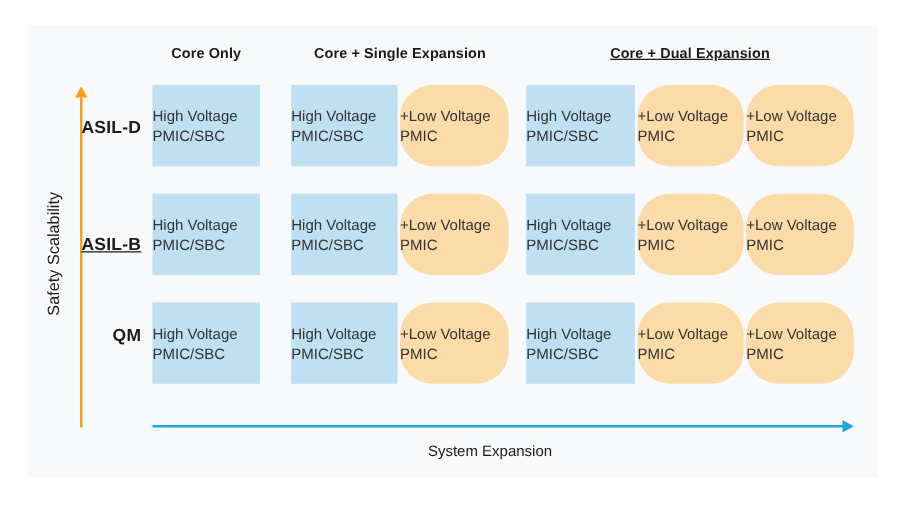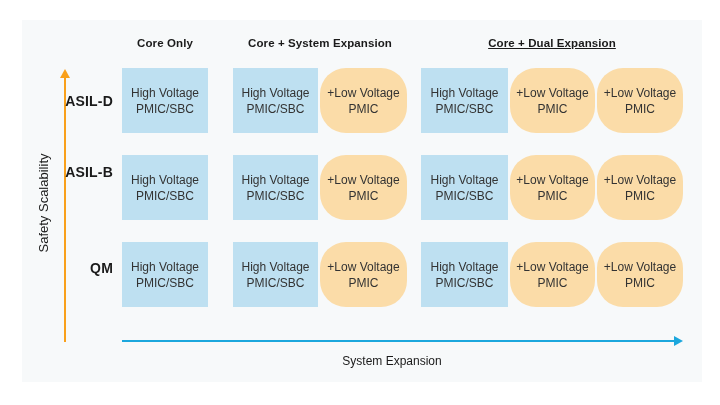--- a/index.html
+++ b/index.html
@@ -18,21 +18,20 @@
   }
   .col-header {
     position: absolute; top: 16px;
     font-size: 11.5px; font-weight: bold; line-height: 14px;
     color: var(--heading, #1a1a1a); text-align: center;
     letter-spacing: 0.1px;
   }
   .cell {
     position: absolute;
     display: flex; flex-direction: column; justify-content: center;
-    text-align: center;
   }
   .cell.blue   { background: var(--blue, #BEE0F1); }
   .cell.orange { background: var(--orange, #FBDCA8); border-radius: 26px; }
   .cell-line { font-size: 12px; line-height: 16px; color: var(--cell-text, #333333); }
   .row-label {
     position: absolute; left: 0; width: 91px;
     text-align: right; font-size: 14px; font-weight: bold;
     line-height: 10px; color: var(--heading, #1a1a1a);
     letter-spacing: 0.2px;
   }
@@ -73,21 +72,21 @@
     font-size: 12px; line-height: 13px; color: #1a1a1a;
   }
 </style>
 </head>
 <body>
 
 <div class="canvas">
   <div class="panel">
 
     <div class="col-header" style="left:100px; width:86px;">Core Only</div>
-    <div class="col-header" style="left:211px; width:174px;">Core + System Expansion</div>
+    <div class="col-header" style="left:211px; width:174px;">Core + Single Expansion</div>
     <div class="col-header" style="left:399px; width:262px;text-decoration:underline;">Core + Dual Expansion</div>
 
     <div class="y-arrow-head"></div>
     <div class="y-arrow-line"></div>
     <div class="y-label">Safety Scalability</div>
 
     <div id="grid">
         <div class="row-label" style="top: 75.5px;">ASIL-D</div>
         <div class="cell blue" style="left: 100px; top: 48px; width: 86px; height: 65px;">
           <div class="cell-line">High Voltage</div>
@@ -106,21 +105,21 @@
           <div class="cell-line">PMIC/SBC</div>
         </div>
         <div class="cell orange" style="left: 488px; top: 48px; width: 85px; height: 65px;">
           <div class="cell-line">+Low Voltage</div>
           <div class="cell-line">PMIC</div>
         </div>
         <div class="cell orange" style="left: 575px; top: 48px; width: 86px; height: 65px;">
           <div class="cell-line">+Low Voltage</div>
           <div class="cell-line">PMIC</div>
         </div>
-        <div class="row-label" style="top: 147px;">ASIL-B</div>
+        <div class="row-label" style="top: 170px; text-decoration: underline;">ASIL-B</div>
         <div class="cell blue" style="left: 100px; top: 135px; width: 86px; height: 65px;">
           <div class="cell-line">High Voltage</div>
           <div class="cell-line">PMIC/SBC</div>
         </div>
         <div class="cell blue" style="left: 211px; top: 135px; width: 85px; height: 65px;">
           <div class="cell-line">High Voltage</div>
           <div class="cell-line">PMIC/SBC</div>
         </div>
         <div class="cell orange" style="left: 298px; top: 135px; width: 87px; height: 65px;">
           <div class="cell-line">+Low Voltage</div>

